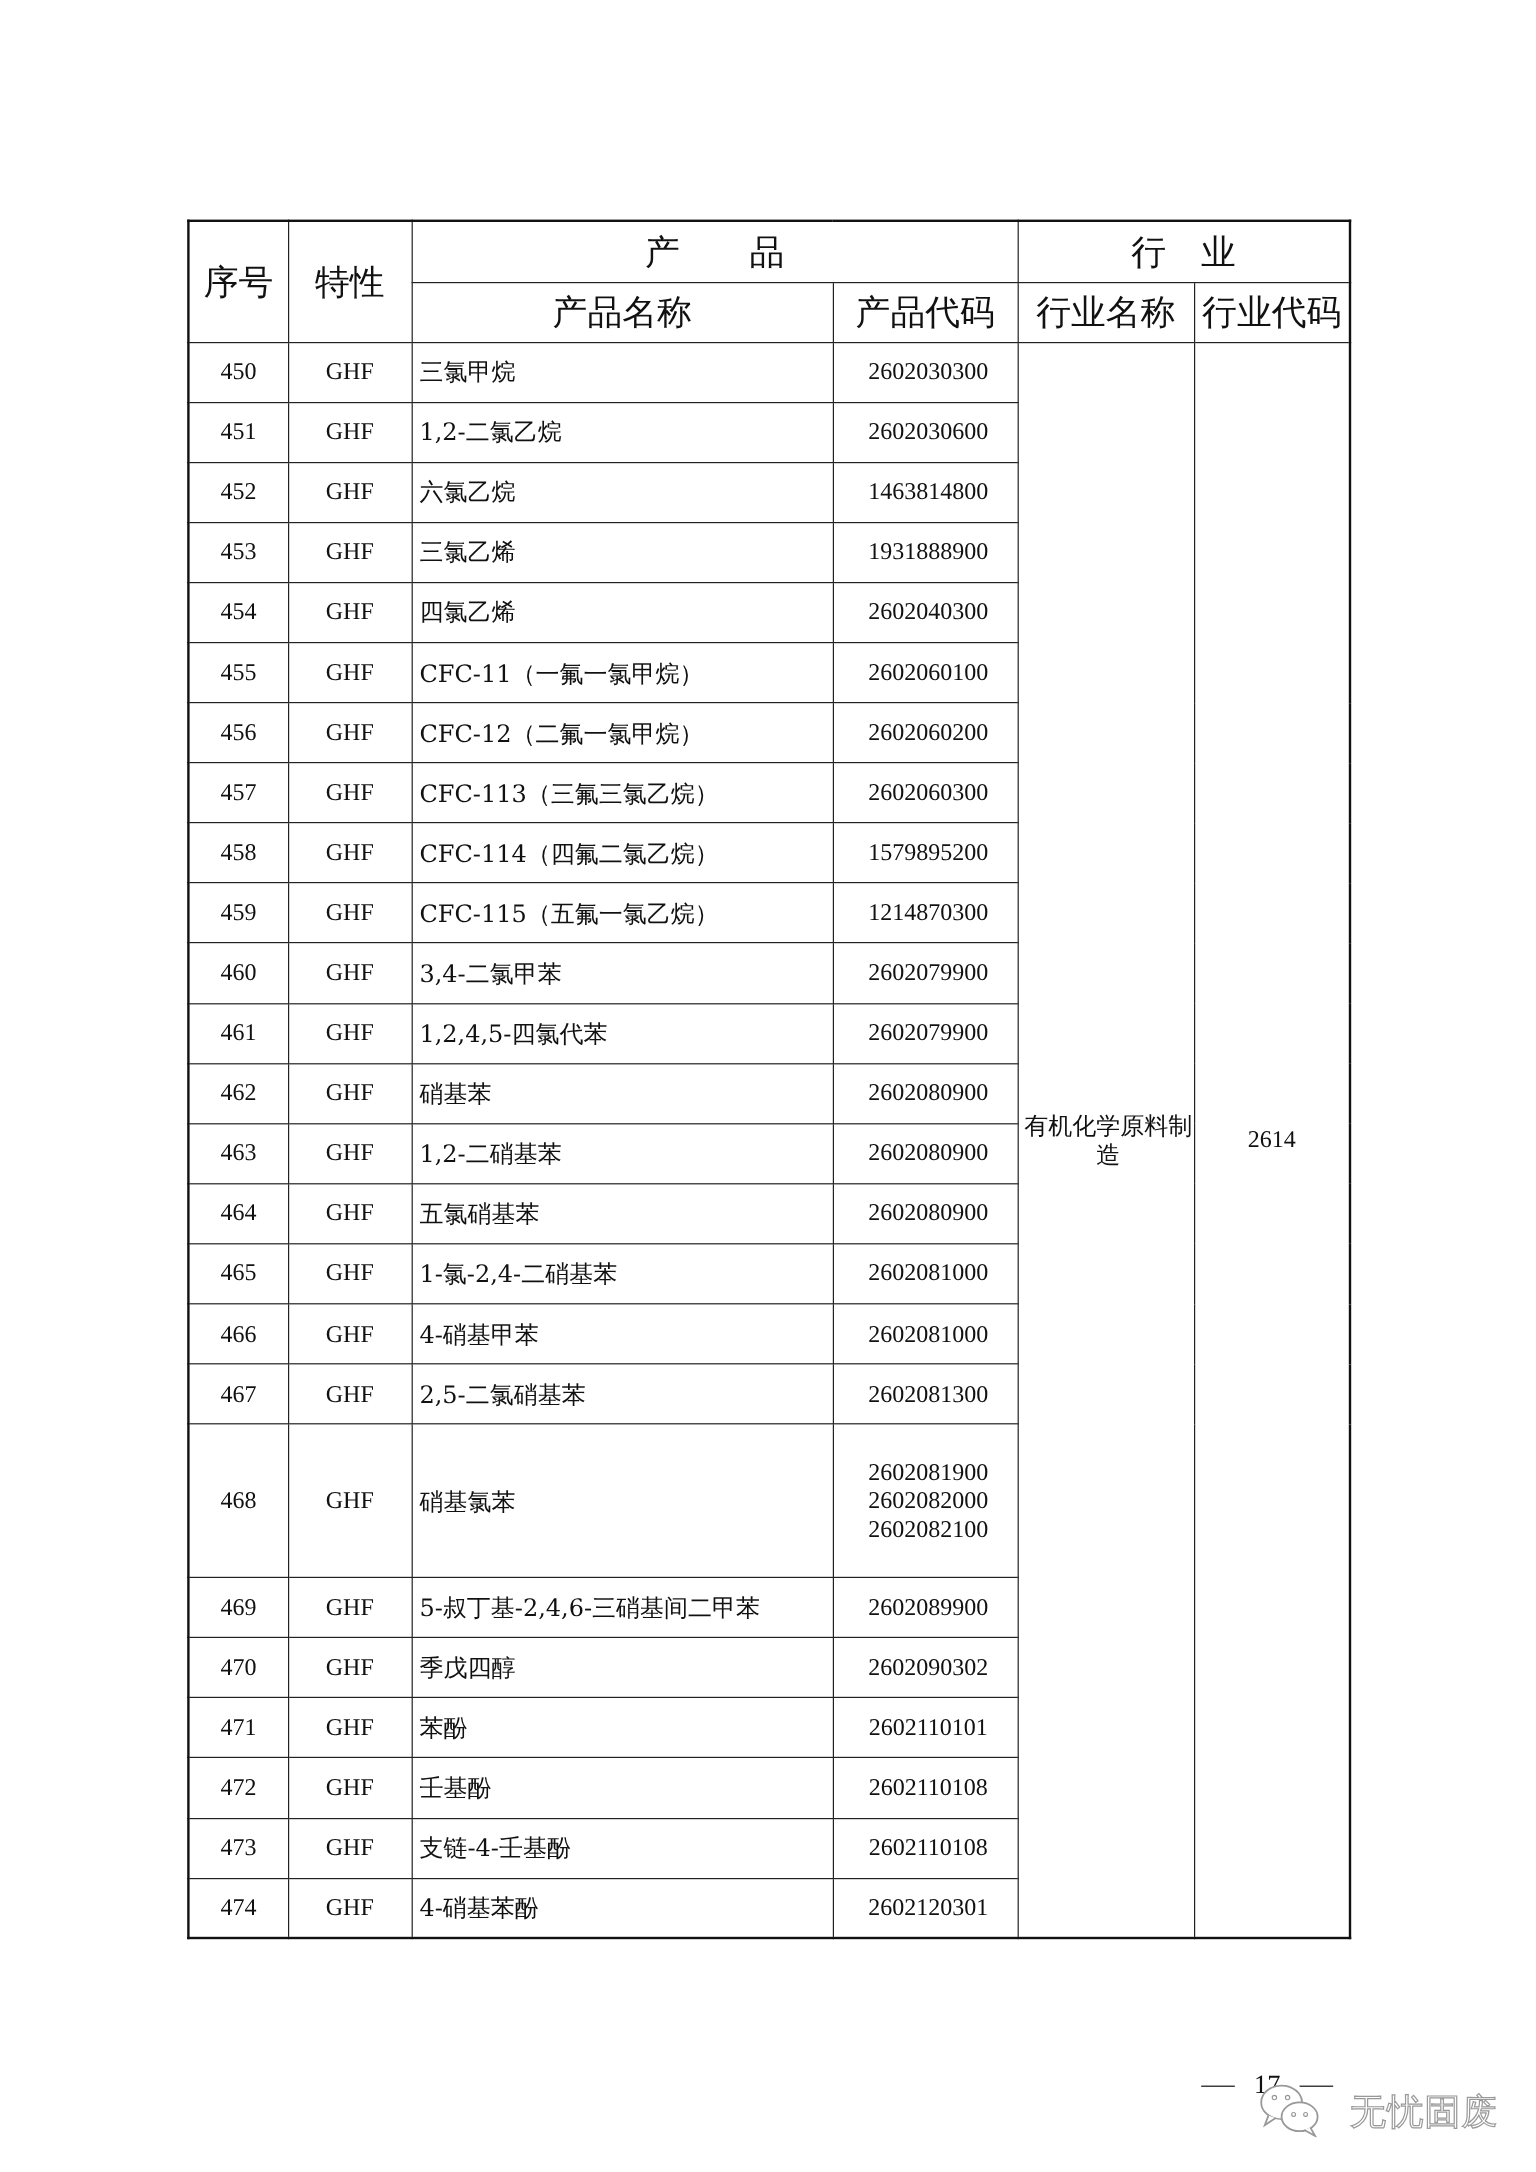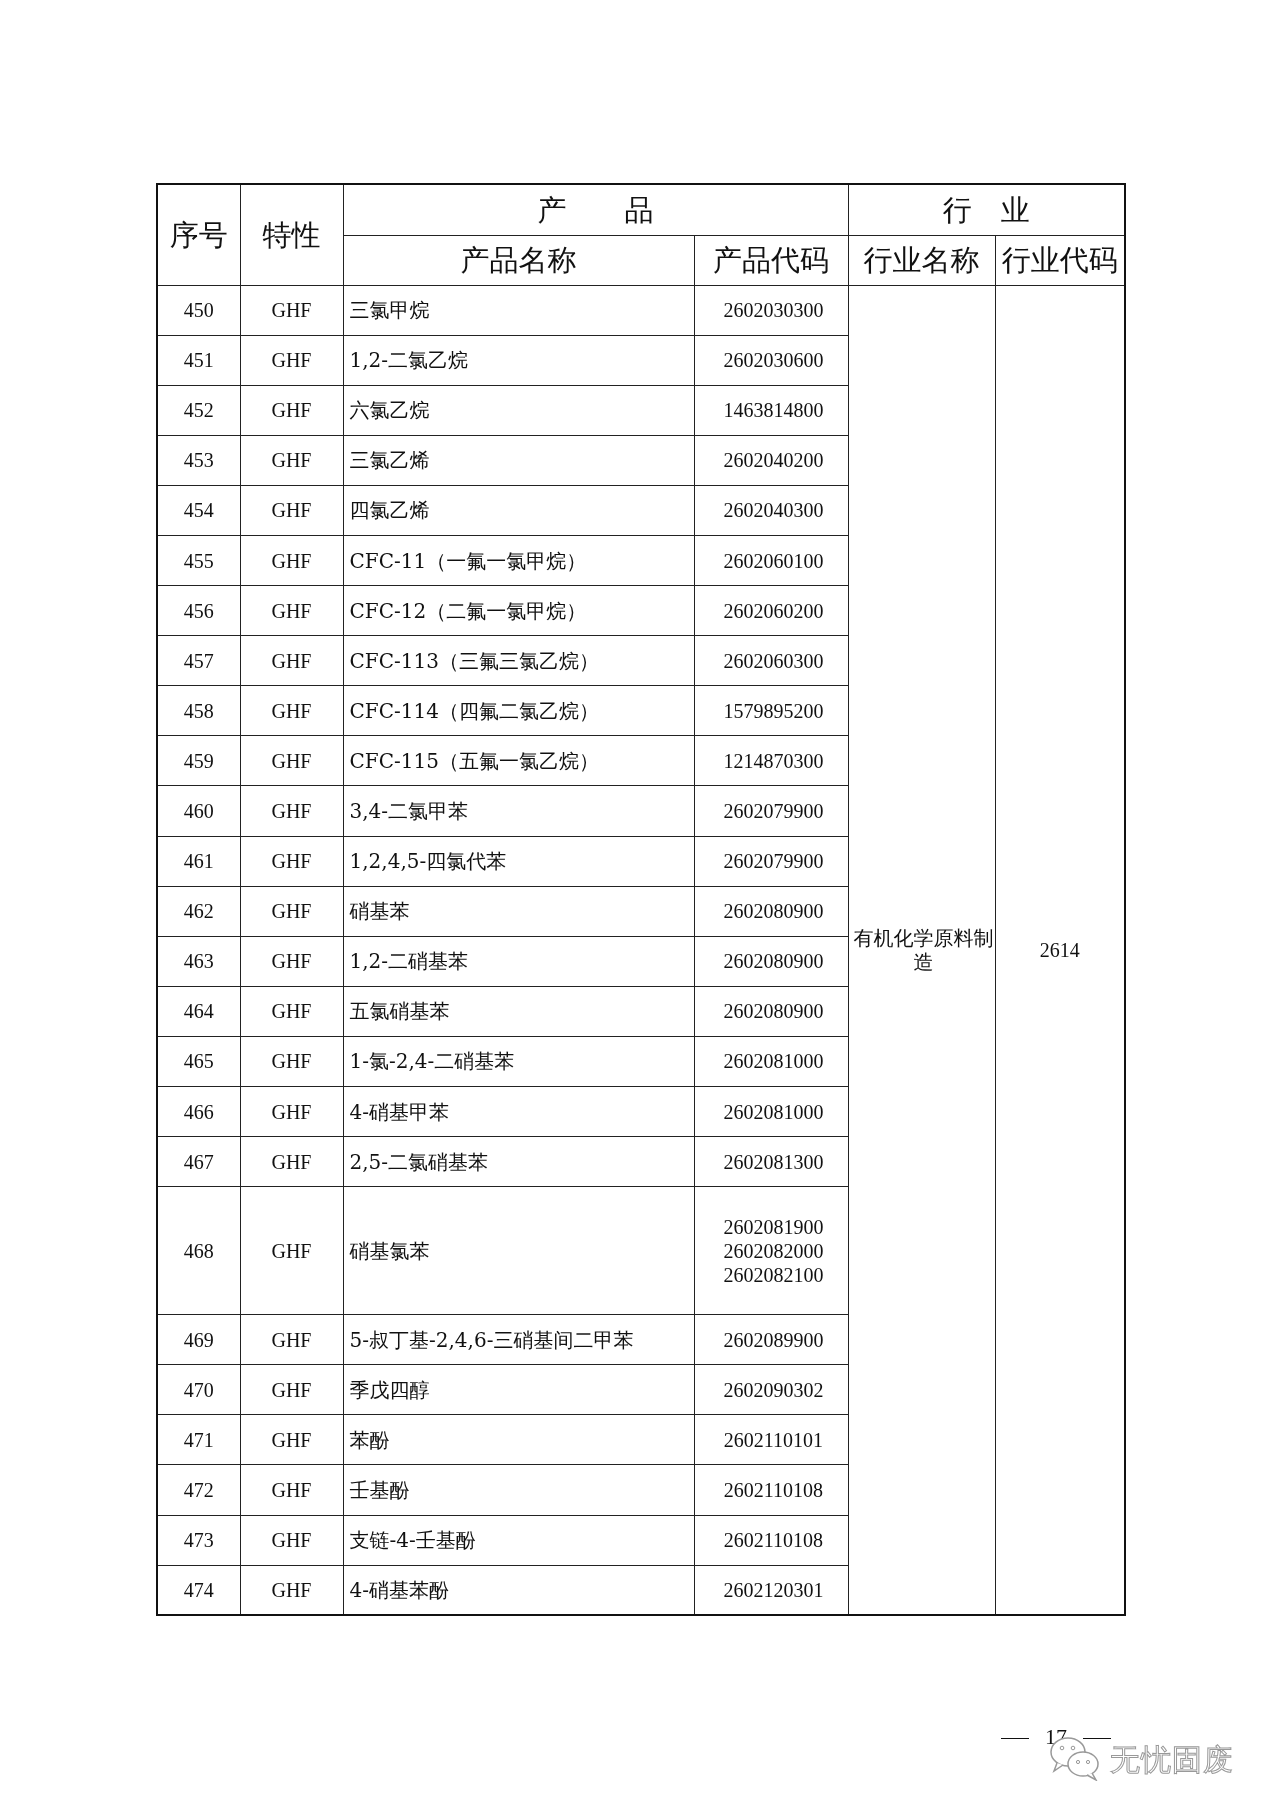--- a/index.html
+++ b/index.html
@@ -22,21 +22,21 @@
   tr.row { height:50.1px; }
   tr.row-tall { height:128px; }
   .code-line { display:block; }
   .page-num { position:absolute; left:985px; top:1724px; font-size:22px;
               font-family:"Liberation Serif",serif; letter-spacing:0; }
   .page-num .dash { display:inline-block; width:28px; height:1px; background:#111;
                     vertical-align:middle; margin:0 16px; }
   .watermark { position:absolute; left:1048px; top:1735px; display:flex; align-items:center;
                color:#aaa; }
   .watermark .wm-text { font-family:"DejaVu Sans",sans-serif; font-size:30px; color:#bdbdbd;
-                        margin-left:8px; -webkit-text-stroke:1px #999; color:#fff; letter-spacing:1px; }
+                        margin-left:23px; -webkit-text-stroke:1px #999; color:#fff; letter-spacing:1px; }
 </style>
 </head>
 <body>
 
 <table class="doc-table">
   <colgroup>
     <col style="width:83px">
     <col style="width:103px">
     <col style="width:351px">
     <col style="width:154px">
@@ -82,21 +82,21 @@
         <td class="c-name">六氯乙烷</td>
         <td class="c-code">
           <span class="code-line">1463814800</span>
         </td>
       </tr>
       <tr class="row">
         <td class="c-num">453</td>
         <td class="c-attr">GHF</td>
         <td class="c-name">三氯乙烯</td>
         <td class="c-code">
-          <span class="code-line">2602040200</span>
+          <span class="code-line">1931888900</span>
         </td>
       </tr>
       <tr class="row">
         <td class="c-num">454</td>
         <td class="c-attr">GHF</td>
         <td class="c-name">四氯乙烯</td>
         <td class="c-code">
           <span class="code-line">2602040300</span>
         </td>
       </tr>

